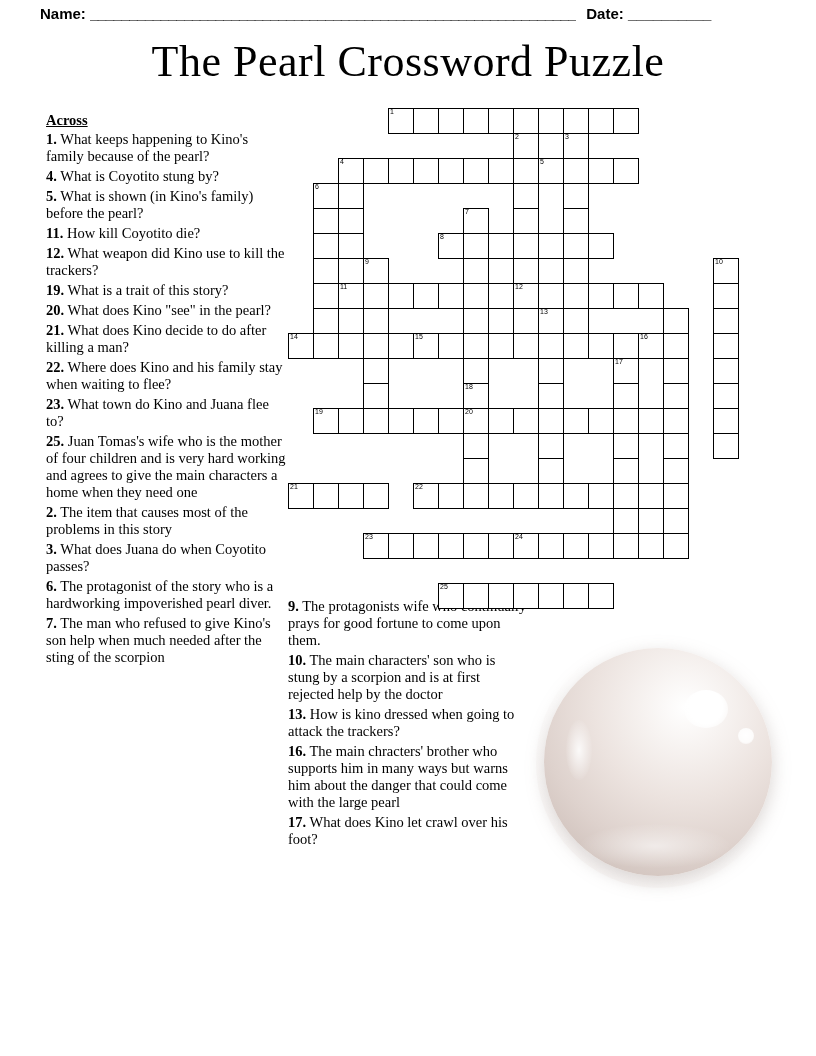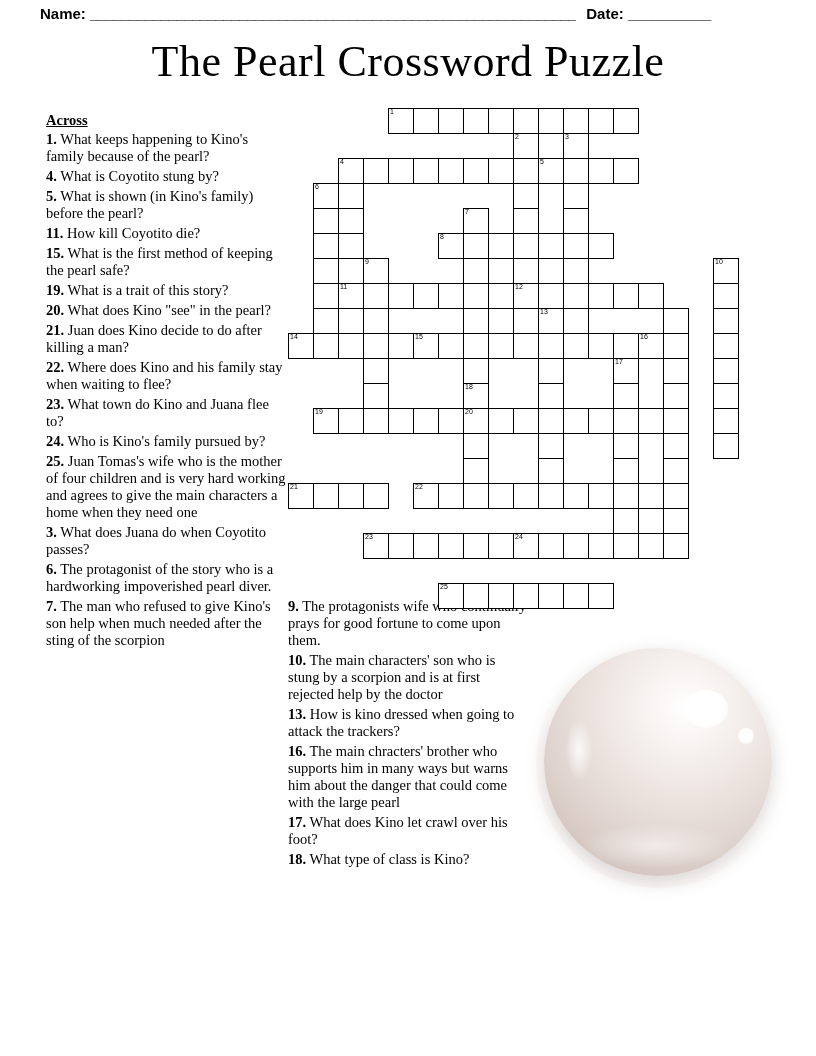--- a/index.html
+++ b/index.html
@@ -173,44 +173,43 @@
 
 <div class="puzzle-title">The Pearl Crossword Puzzle</div>
 
 <div class="clue-col" id="col-left">
   <div class="clue-head">Across</div>
   <div id="across-list">
       <div class="clue"><b>1.</b><span> What keeps happening to Kino's family because of the pearl?</span></div>
       <div class="clue"><b>4.</b><span> What is Coyotito stung by?</span></div>
       <div class="clue"><b>5.</b><span> What is shown (in Kino's family) before the pearl?</span></div>
       <div class="clue"><b>11.</b><span> How kill Coyotito die?</span></div>
-      <div class="clue"><b>15.</b><span> What is the first method of keeping the pearl safe?</span></div>
+      <div class="clue"><b>12.</b><span> What weapon did Kino use to kill the trackers?</span></div>
       <div class="clue"><b>19.</b><span> What is a trait of this story?</span></div>
       <div class="clue"><b>20.</b><span> What does Kino "see" in the pearl?</span></div>
-      <div class="clue"><b>21.</b><span> Juan does Kino decide to do after killing a man?</span></div>
+      <div class="clue"><b>21.</b><span> What does Kino decide to do after killing a man?</span></div>
       <div class="clue"><b>22.</b><span> Where does Kino and his family stay when waiting to flee?</span></div>
       <div class="clue"><b>23.</b><span> What town do Kino and Juana flee to?</span></div>
-      <div class="clue"><b>24.</b><span> Who is Kino's family pursued by?</span></div>
       <div class="clue"><b>25.</b><span> Juan Tomas's wife who is the mother of four children and is very hard working and agrees to give the main characters a home when they need one</span></div>
     </div>
   <div id="down-left-list">
+      <div class="clue"><b>2.</b><span> The item that causes most of the problems in this story</span></div>
       <div class="clue"><b>3.</b><span> What does Juana do when Coyotito passes?</span></div>
       <div class="clue"><b>6.</b><span> The protagonist of the story who is a hardworking impoverished pearl diver.</span></div>
       <div class="clue"><b>7.</b><span> The man who refused to give Kino's son help when much needed after the sting of the scorpion</span></div>
     </div>
 </div>
 
 <div class="clue-col" id="col-mid">
   <div id="down-mid-list">
       <div class="clue"><b>9.</b><span> The protagonists wife who continually prays for good fortune to come upon them.</span></div>
       <div class="clue"><b>10.</b><span> The main characters' son who is stung by a scorpion and is at first rejected help by the doctor</span></div>
       <div class="clue"><b>13.</b><span> How is kino dressed when going to attack the trackers?</span></div>
       <div class="clue"><b>16.</b><span> The main chracters' brother who supports him in many ways but warns him about the danger that could come with the large pearl</span></div>
       <div class="clue"><b>17.</b><span> What does Kino let crawl over his foot?</span></div>
-      <div class="clue"><b>18.</b><span> What type of class is Kino?</span></div>
     </div>
 </div>
 
 <div id="grid">
     <div class="cell" style="left: 100px; top: 0px;">
       <span class="num">1</span>
     </div>
     <div class="cell" style="left: 125px; top: 0px;"></div>
     <div class="cell" style="left: 150px; top: 0px;"></div>
     <div class="cell" style="left: 175px; top: 0px;"></div>

